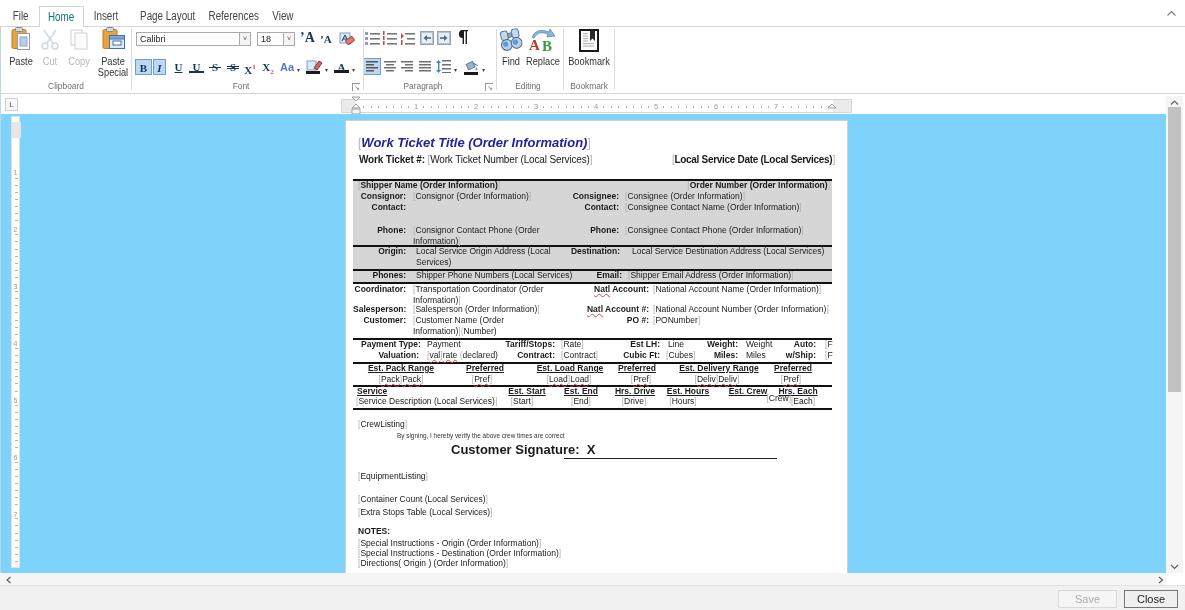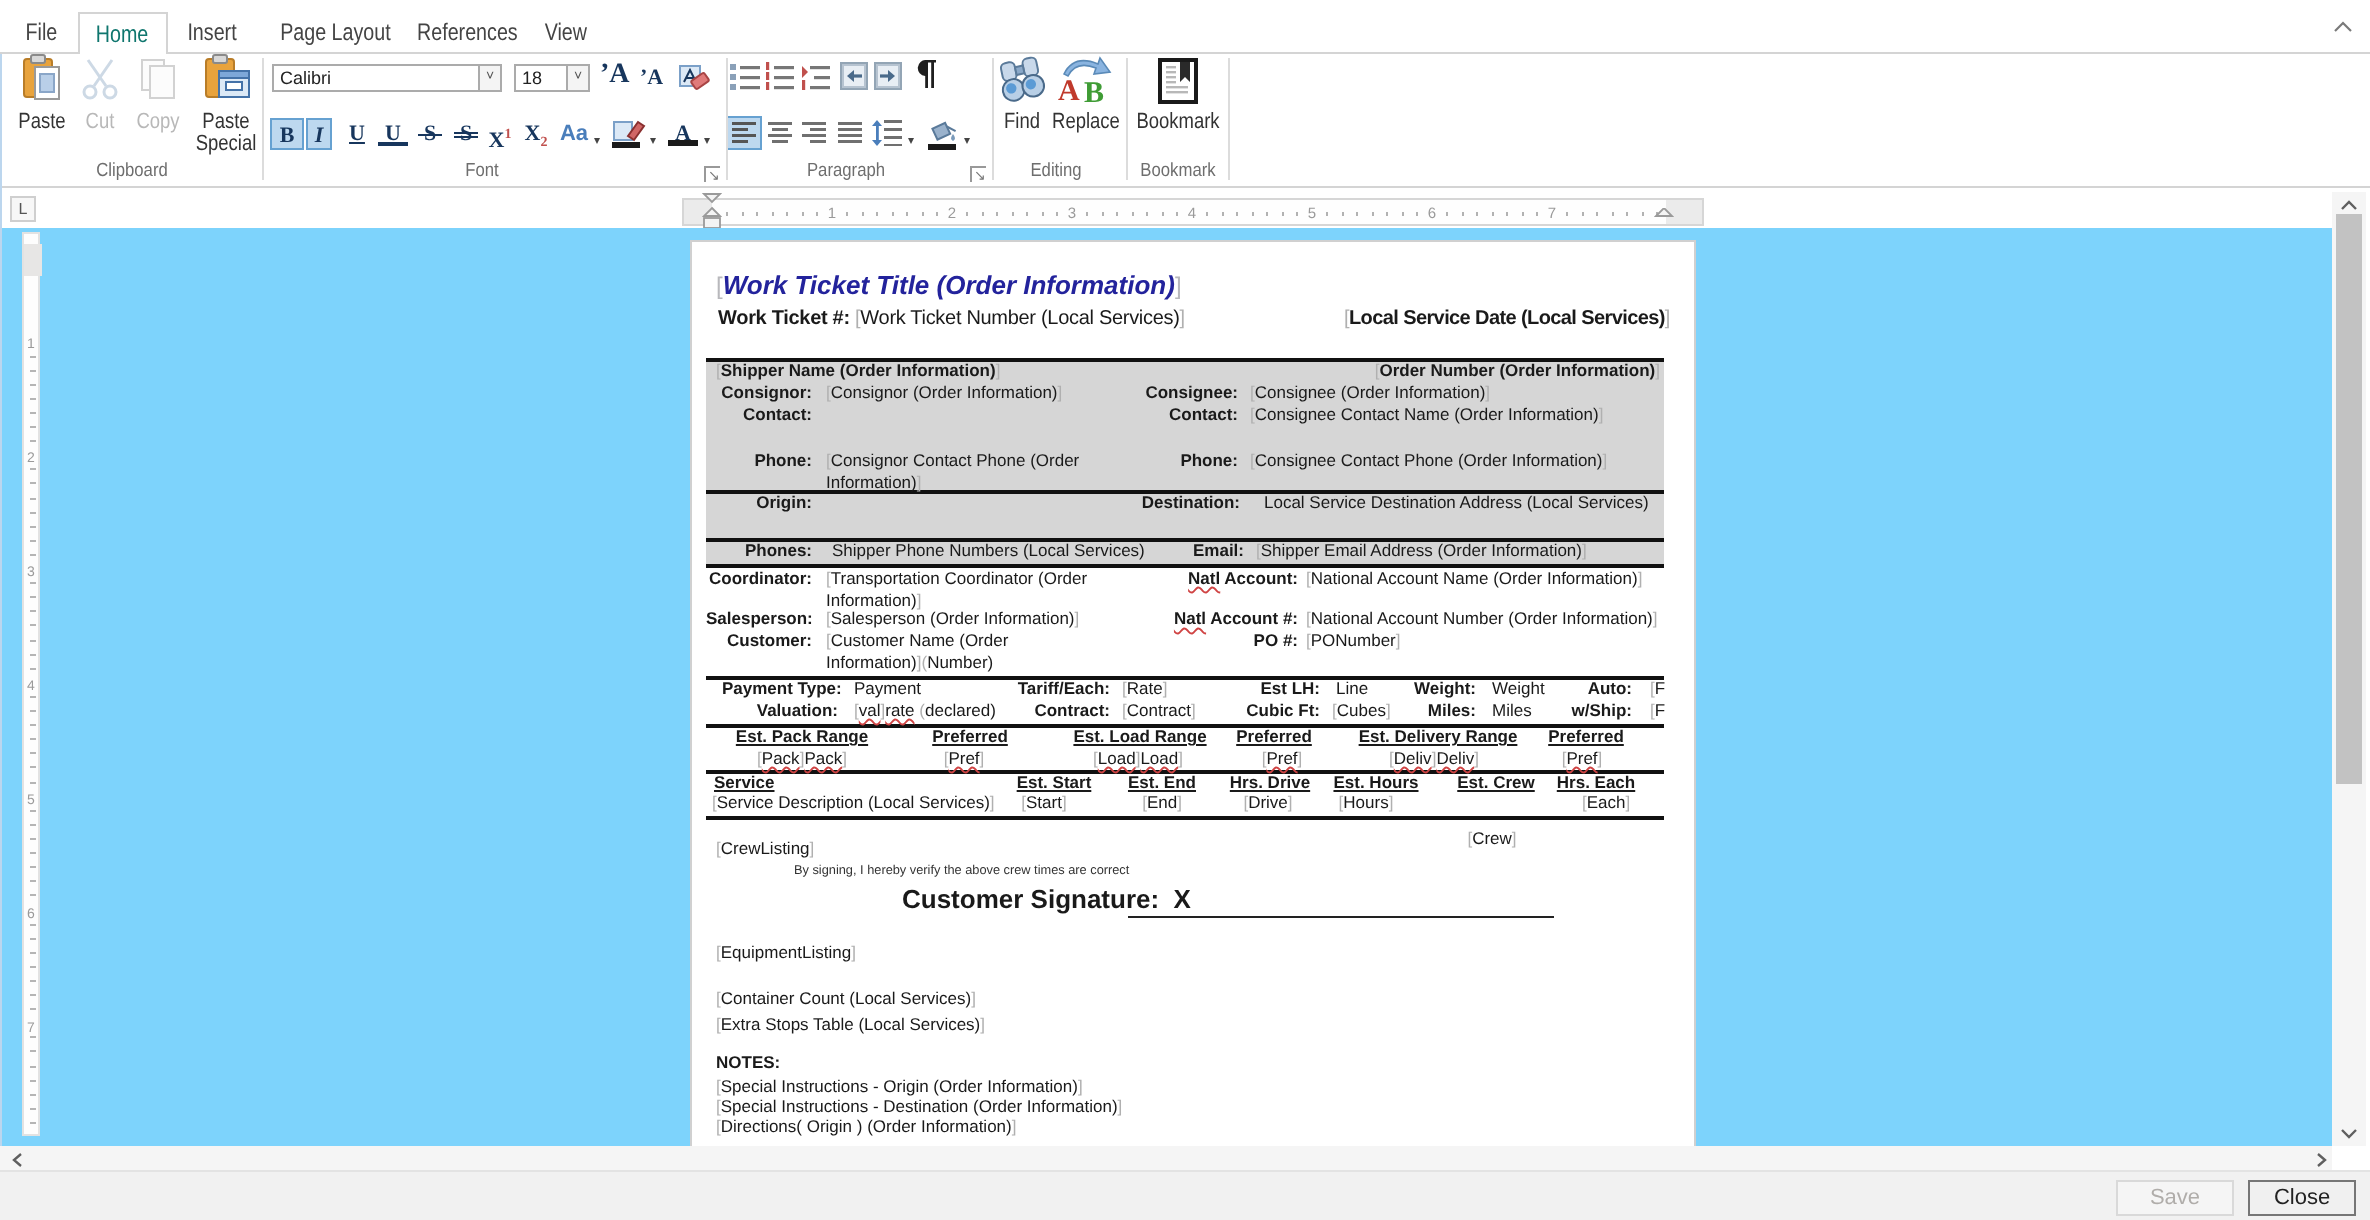--- a/index.html
+++ b/index.html
@@ -443,41 +443,42 @@
         <div class="d b" style="left:204px;top:10px;width:62px;text-align:right">Consignee:</div>
         <div class="d" style="left:272px;top:10px"><span class="bk">[</span>Consignee (Order Information)<span class="bk">]</span></div>
         <div class="d b" style="left:0;top:20.5px;width:53px;text-align:right">Contact:</div>
         <div class="d b" style="left:204px;top:20.5px;width:62px;text-align:right">Contact:</div>
         <div class="d" style="left:272px;top:20.5px"><span class="bk">[</span>Consignee Contact Name (Order Information)<span class="bk">]</span></div>
         <div class="d b" style="left:0;top:43.5px;width:53px;text-align:right">Phone:</div>
         <div class="d" style="left:60px;top:43.5px;white-space:normal;width:152px;line-height:11px"><span class="bk">[</span>Consignor Contact Phone (Order Information)<span class="bk">]</span></div>
         <div class="d b" style="left:204px;top:43.5px;width:62px;text-align:right">Phone:</div>
         <div class="d" style="left:272px;top:43.5px"><span class="bk">[</span>Consignee Contact Phone (Order Information)<span class="bk">]</span></div>
         <div class="d b" style="left:0;top:64.5px;width:53px;text-align:right">Origin:</div>
+        <div class="d" style="left:63px;top:64.5px;white-space:normal;width:150px;line-height:11px">Local Service Origin Address (Local Services)</div>
         <div class="d b" style="left:204px;top:64.5px;width:63px;text-align:right">Destination:</div>
         <div class="d" style="left:279px;top:64.5px">Local Service Destination Address (Local Services)</div>
         <div class="d b" style="left:0;top:89px;width:53px;text-align:right">Phones:</div>
         <div class="d" style="left:63px;top:89px">Shipper Phone Numbers (Local Services)</div>
         <div class="d b" style="left:204px;top:89px;width:65px;text-align:right">Email:</div>
         <div class="d" style="left:275px;top:89px"><span class="bk">[</span>Shipper Email Address (Order Information)<span class="bk">]</span></div>
         <div class="d b" style="left:0;top:102.5px;width:53px;text-align:right">Coordinator:</div>
         <div class="d" style="left:60px;top:102.5px;white-space:normal;width:155px;line-height:11px"><span class="bk">[</span>Transportation Coordinator (Order Information)<span class="bk">]</span></div>
         <div class="d b" style="left:216px;top:102.5px;width:80px;text-align:right"><span class="wavy">Natl</span> Account:</div>
         <div class="d" style="left:300px;top:102.5px"><span class="bk">[</span>National Account Name (Order Information)<span class="bk">]</span></div>
         <div class="d b" style="left:0;top:123px;width:53px;text-align:right">Salesperson:</div>
         <div class="d" style="left:60px;top:123px"><span class="bk">[</span>Salesperson (Order Information)<span class="bk">]</span></div>
         <div class="d b" style="left:216px;top:123px;width:80px;text-align:right"><span class="wavy">Natl</span> Account #:</div>
         <div class="d" style="left:300px;top:123px"><span class="bk">[</span>National Account Number (Order Information)<span class="bk">]</span></div>
         <div class="d b" style="left:0;top:133.5px;width:53px;text-align:right">Customer:</div>
         <div class="d" style="left:60px;top:133.5px;white-space:normal;width:120px;line-height:11px"><span class="bk">[</span>Customer Name (Order Information)<span class="bk">](</span>Number)</div>
         <div class="d b" style="left:216px;top:133.5px;width:80px;text-align:right">PO #:</div>
         <div class="d" style="left:300px;top:133.5px"><span class="bk">[</span>PONumber<span class="bk">]</span></div>
         <div class="d b" style="left:8px;top:158px">Payment Type:</div>
         <div class="d" style="left:74px;top:158px">Payment</div>
-        <div class="d b" style="left:140px;top:158px;width:62px;text-align:right">Tariff/Each:</div>
+        <div class="d b" style="left:140px;top:158px;width:62px;text-align:right">Tariff/Stops:</div>
         <div class="d" style="left:208px;top:158px"><span class="bk">[</span>Rate<span class="bk">]</span></div>
         <div class="d b" style="left:250px;top:158px;width:57px;text-align:right">Est LH:</div>
         <div class="d" style="left:315px;top:158px">Line</div>
         <div class="d b" style="left:330px;top:158px;width:55px;text-align:right">Weight:</div>
         <div class="d" style="left:393px;top:158px">Weight</div>
         <div class="d b" style="left:408px;top:158px;width:55px;text-align:right">Auto:</div>
         <div class="d" style="left:472px;top:158px"><span class="bk">[</span>F</div>
         <div class="d b" style="left:8px;top:168.5px;width:58px;text-align:right">Valuation:</div>
         <div class="d" style="left:74px;top:168.5px"><span class="bk">[</span><span class="wavy">val</span><span class="bk">]</span><span class="wavy">rate</span> <span class="bk">(</span>declared)</div>
         <div class="d b" style="left:140px;top:168.5px;width:62px;text-align:right">Contract:</div>
@@ -505,21 +506,21 @@
         <div class="d b hul" style="left:183px;top:204.5px;width:90px;text-align:center">Est. End</div>
         <div class="d b hul" style="left:237px;top:204.5px;width:90px;text-align:center">Hrs. Drive</div>
         <div class="d b hul" style="left:290px;top:204.5px;width:90px;text-align:center">Est. Hours</div>
         <div class="d b hul" style="left:350px;top:204.5px;width:90px;text-align:center">Est. Crew</div>
         <div class="d b hul" style="left:400px;top:204.5px;width:90px;text-align:center">Hrs. Each</div>
         <div class="d" style="left:3px;top:215px"><span class="bk">[</span>Service Description (Local Services)<span class="bk">]</span></div>
         <div class="d" style="left:124px;top:215px;width:90px;text-align:center"><span class="bk">[</span>Start<span class="bk">]</span></div>
         <div class="d" style="left:183px;top:215px;width:90px;text-align:center"><span class="bk">[</span>End<span class="bk">]</span></div>
         <div class="d" style="left:236px;top:215px;width:90px;text-align:center"><span class="bk">[</span>Drive<span class="bk">]</span></div>
         <div class="d" style="left:285px;top:215px;width:90px;text-align:center"><span class="bk">[</span>Hours<span class="bk">]</span></div>
-        <div class="d" style="left:348px;top:233px;width:90px;text-align:center"><span class="bk">[</span>Crew<span class="bk">]</span></div>
+        <div class="d" style="left:348px;top:212px;width:90px;text-align:right"><span class="bk">[</span>Crew<span class="bk">]</span></div>
         <div class="d" style="left:405px;top:215px;width:90px;text-align:center"><span class="bk">[</span>Each<span class="bk">]</span></div>
       </div>
       <div class="d" style="left:12px;top:298px"><span class="bk">[</span>CrewListing<span class="bk">]</span></div>
       <div class="d" style="left:51px;top:310.5px;font-size:6.4px;color:#333">By signing, I hereby verify the above crew times are correct</div>
       <div class="d b" style="left:105px;top:321px;font-size:13px">Customer Signature:&nbsp; X</div>
       <div class="d" style="left:218px;top:337px;width:213px;border-bottom:1px solid #222;height:1px"></div>
       <div class="d" style="left:12px;top:350px"><span class="bk">[</span>EquipmentListing<span class="bk">]</span></div>
       <div class="d" style="left:12px;top:373px"><span class="bk">[</span>Container Count (Local Services)<span class="bk">]</span></div>
       <div class="d" style="left:12px;top:386px"><span class="bk">[</span>Extra Stops Table (Local Services)<span class="bk">]</span></div>
       <div class="d b" style="left:12px;top:405px">NOTES:</div>

